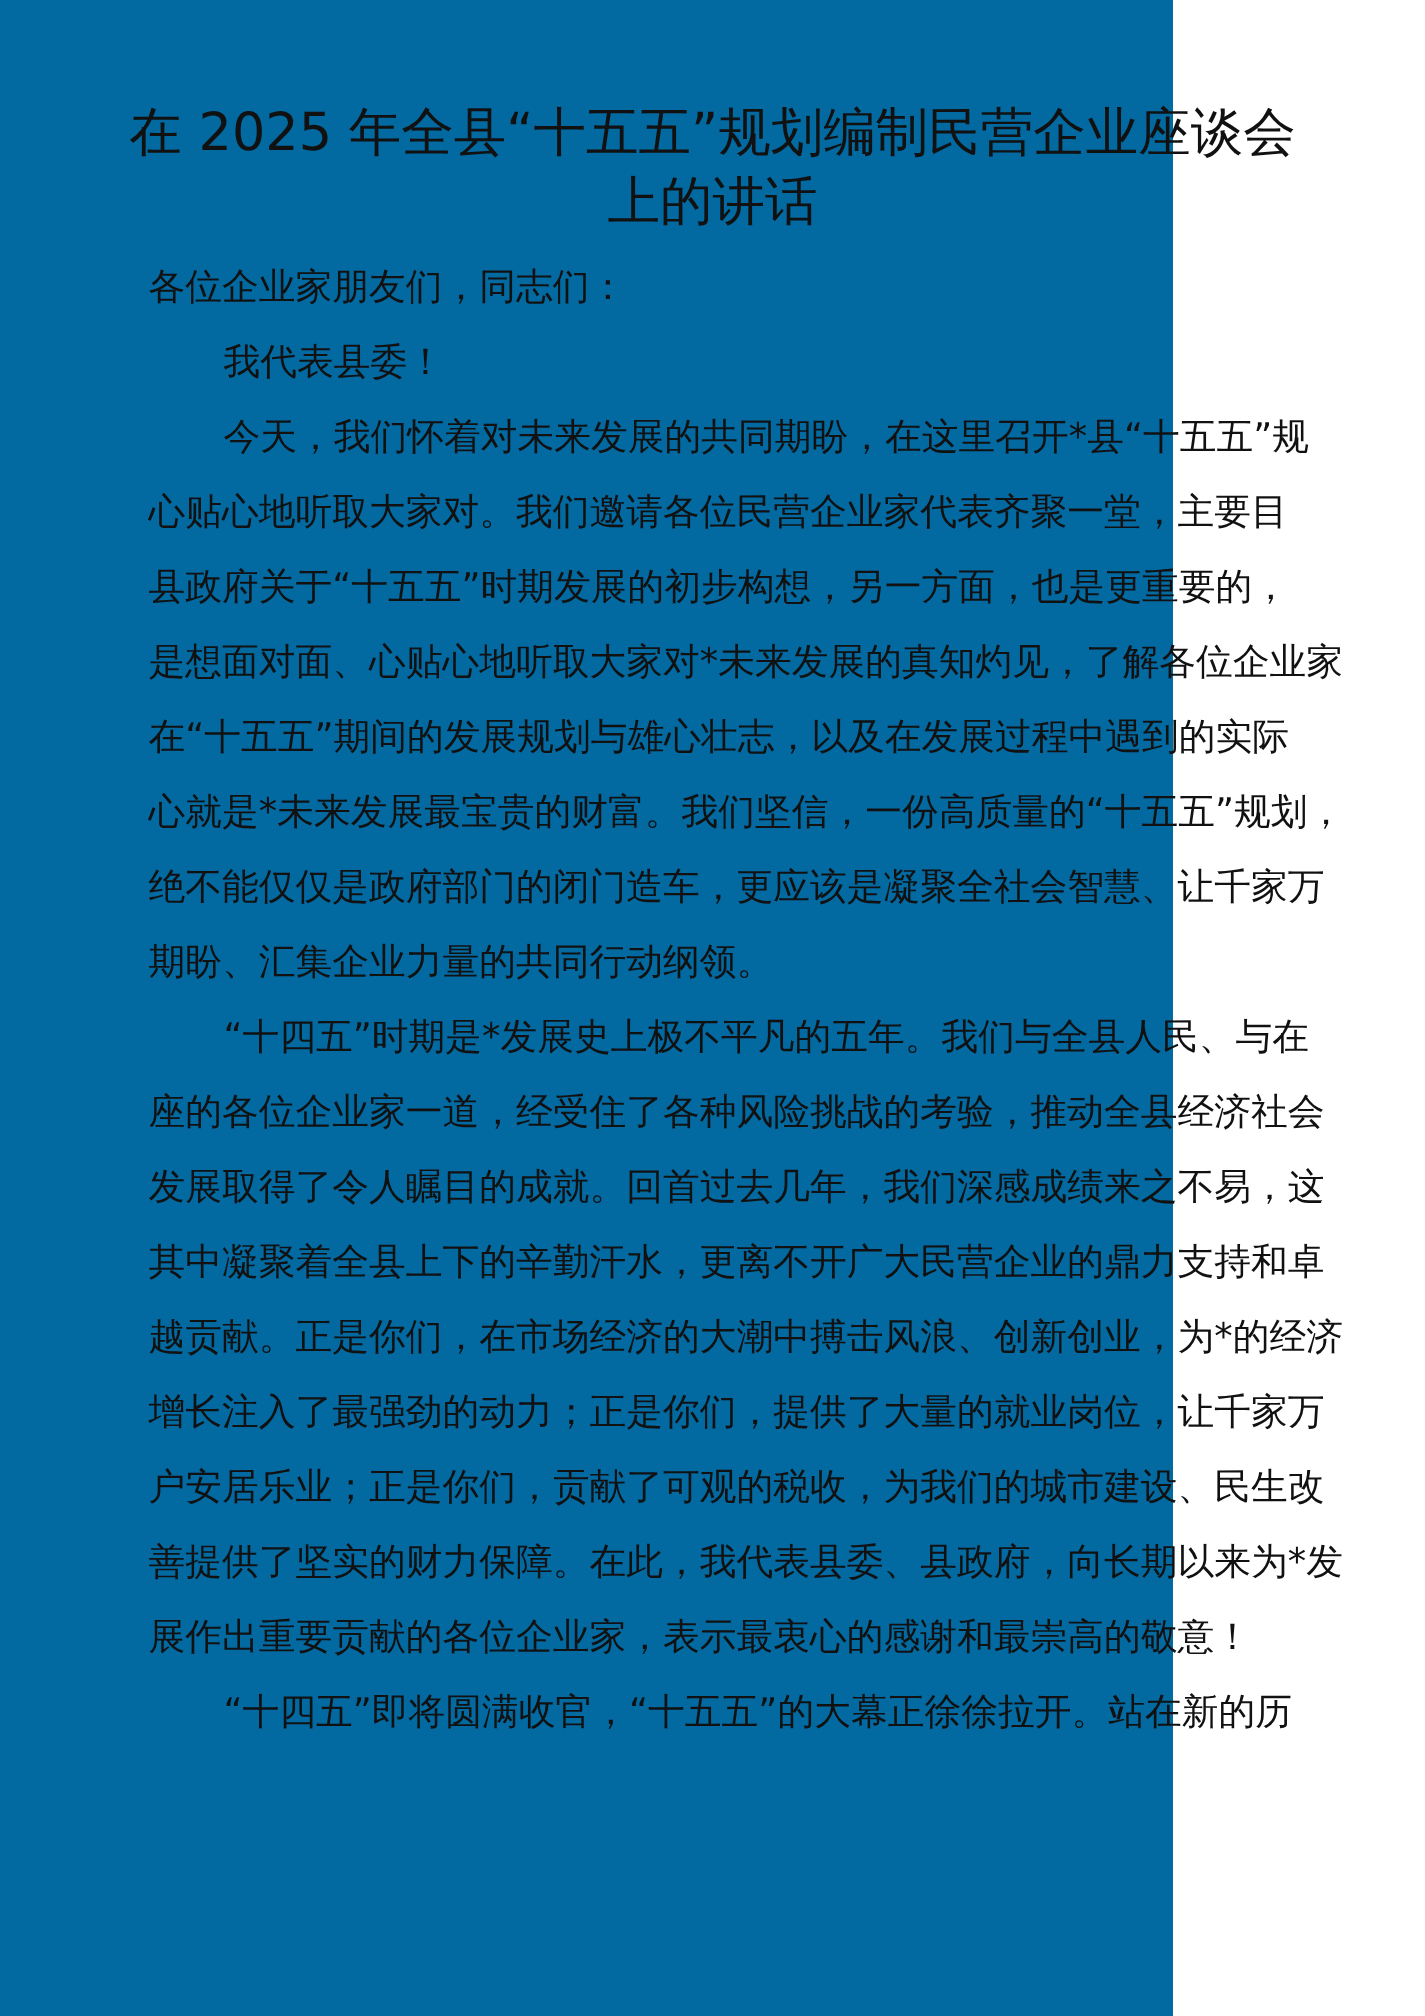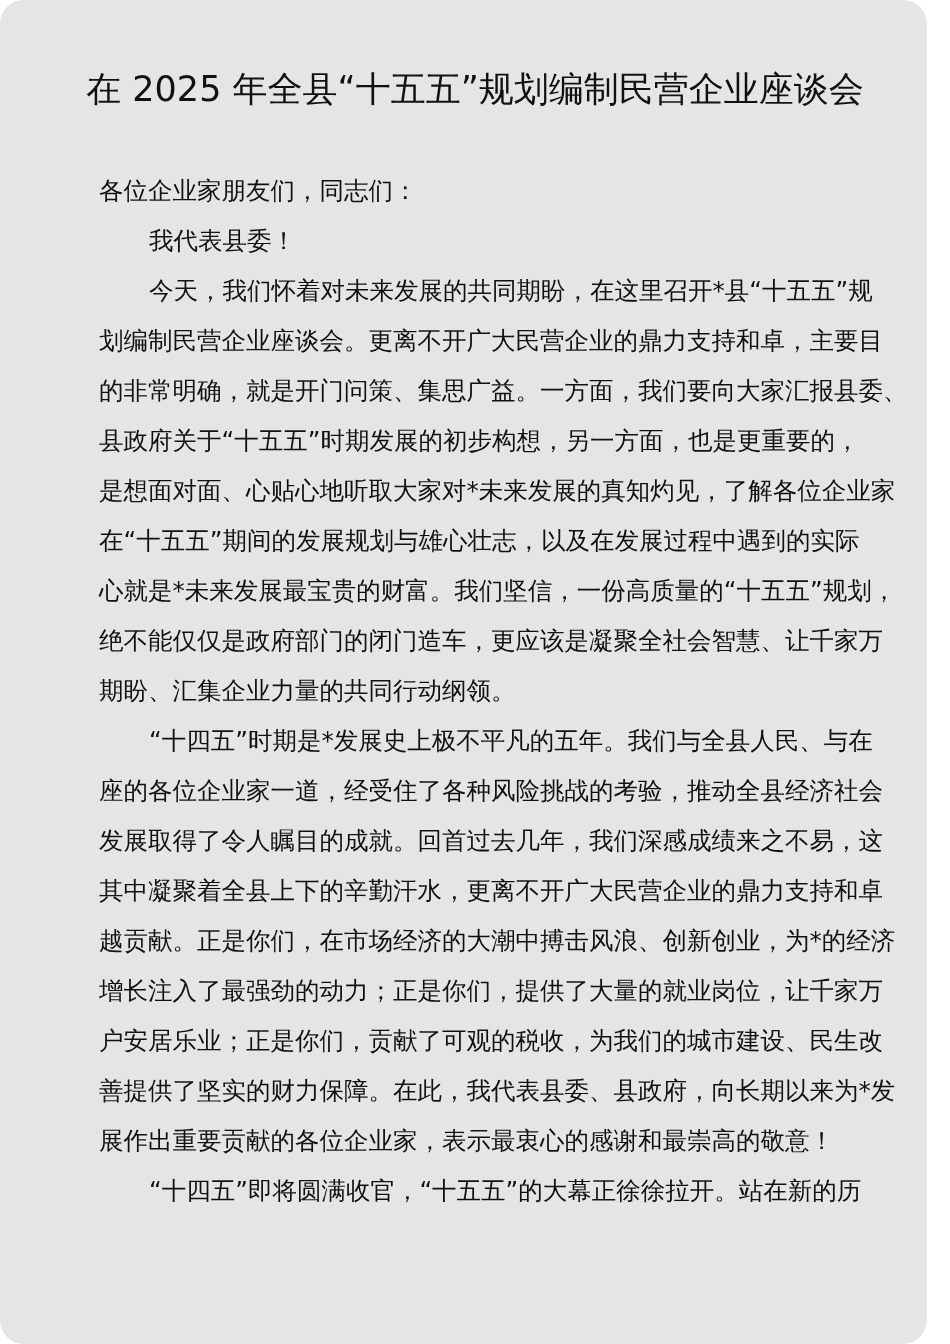--- a/index.html
+++ b/index.html
@@ -12,24 +12,23 @@
       height: 1344px;
       overflow: hidden;
       position: relative;
       font-family: "DejaVu Sans", "Liberation Sans", sans-serif;
       color: #111111;
     }
     .page {
       position: absolute;
       left: 0;
       top: 0;
-      width: 927px;
+      width: 782px;
       height: 1344px;
-      background: #e5e5e5;
-      border-radius: 24px;
+      background: #0369a1;
     }
     .title {
       position: absolute;
       left: 40px;
       width: 870px;
       top: 66px;
       text-align: center;
       font-size: 35px;
       line-height: 46px;
       letter-spacing: 0px;
@@ -60,30 +59,30 @@
       padding-left: 50px;
     }
   </style>
 </head>
 <body>
 
 <div class="page">
 
   <h1 class="title">
     <span class="tline">在 2025 年全县“十五五”规划编制民营企业座谈会</span>
+    <span class="tline">上的讲话</span>
   </h1>
 
   <div class="body-text">
     <span class="line">各位企业家朋友们，同志们：</span>
     <span class="line indent">我代表县委！</span>
 
     <div>
       <span class="line indent">今天，我们怀着对未来发展的共同期盼，在这里召开*县“十五五”规</span>
-      <span class="line">划编制民营企业座谈会。更离不开广大民营企业的鼎力支持和卓，主要目</span>
-      <span class="line">的非常明确，就是开门问策、集思广益。一方面，我们要向大家汇报县委、</span>
+      <span class="line">心贴心地听取大家对。我们邀请各位民营企业家代表齐聚一堂，主要目</span>
       <span class="line">县政府关于“十五五”时期发展的初步构想，另一方面，也是更重要的，</span>
       <span class="line">是想面对面、心贴心地听取大家对*未来发展的真知灼见，了解各位企业家</span>
       <span class="line">在“十五五”期间的发展规划与雄心壮志，以及在发展过程中遇到的实际</span>
       <span class="line">心就是*未来发展最宝贵的财富。我们坚信，一份高质量的“十五五”规划，</span>
       <span class="line">绝不能仅仅是政府部门的闭门造车，更应该是凝聚全社会智慧、让千家万</span>
       <span class="line">期盼、汇集企业力量的共同行动纲领。</span>
     </div>
 
     <div>
       <span class="line indent">“十四五”时期是*发展史上极不平凡的五年。我们与全县人民、与在</span>

